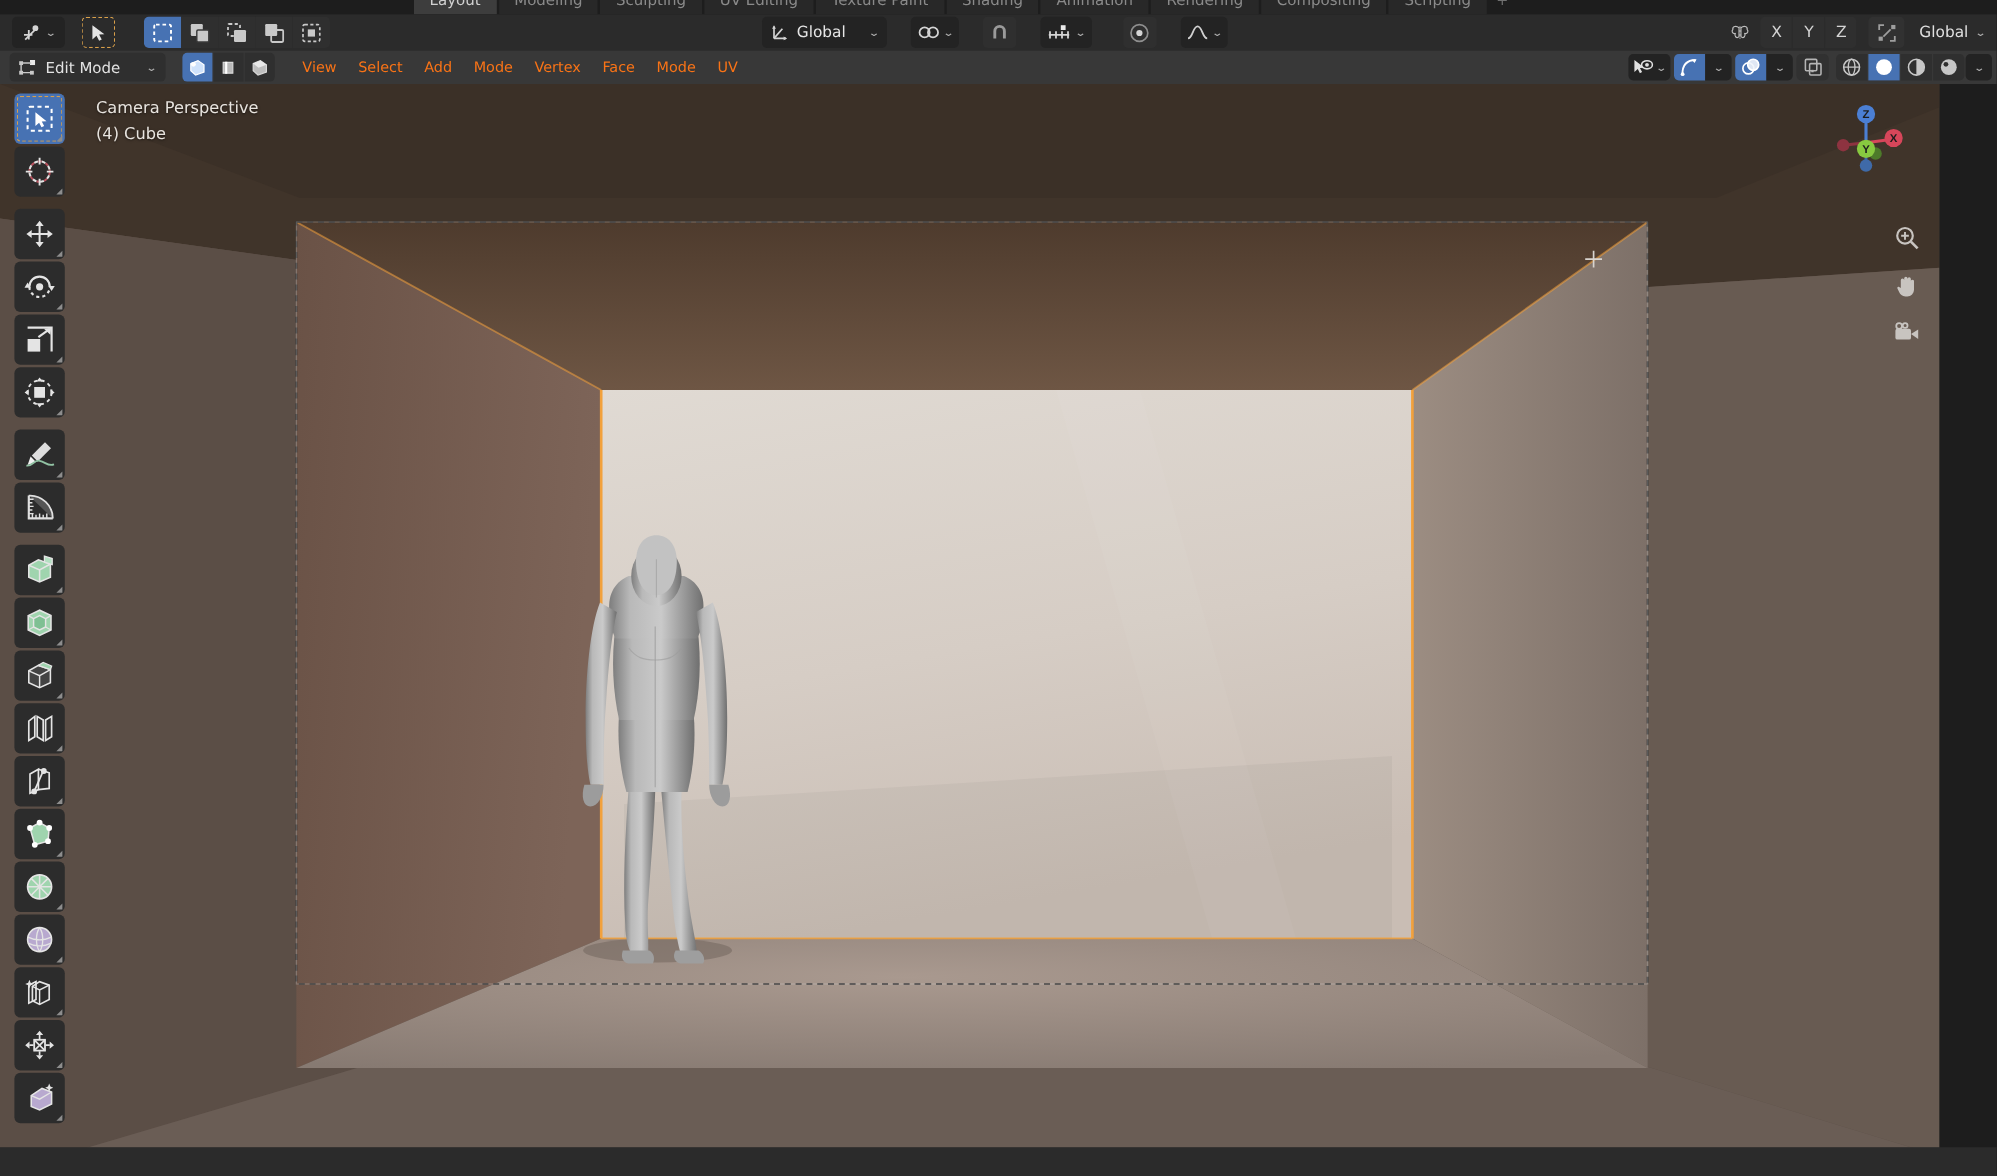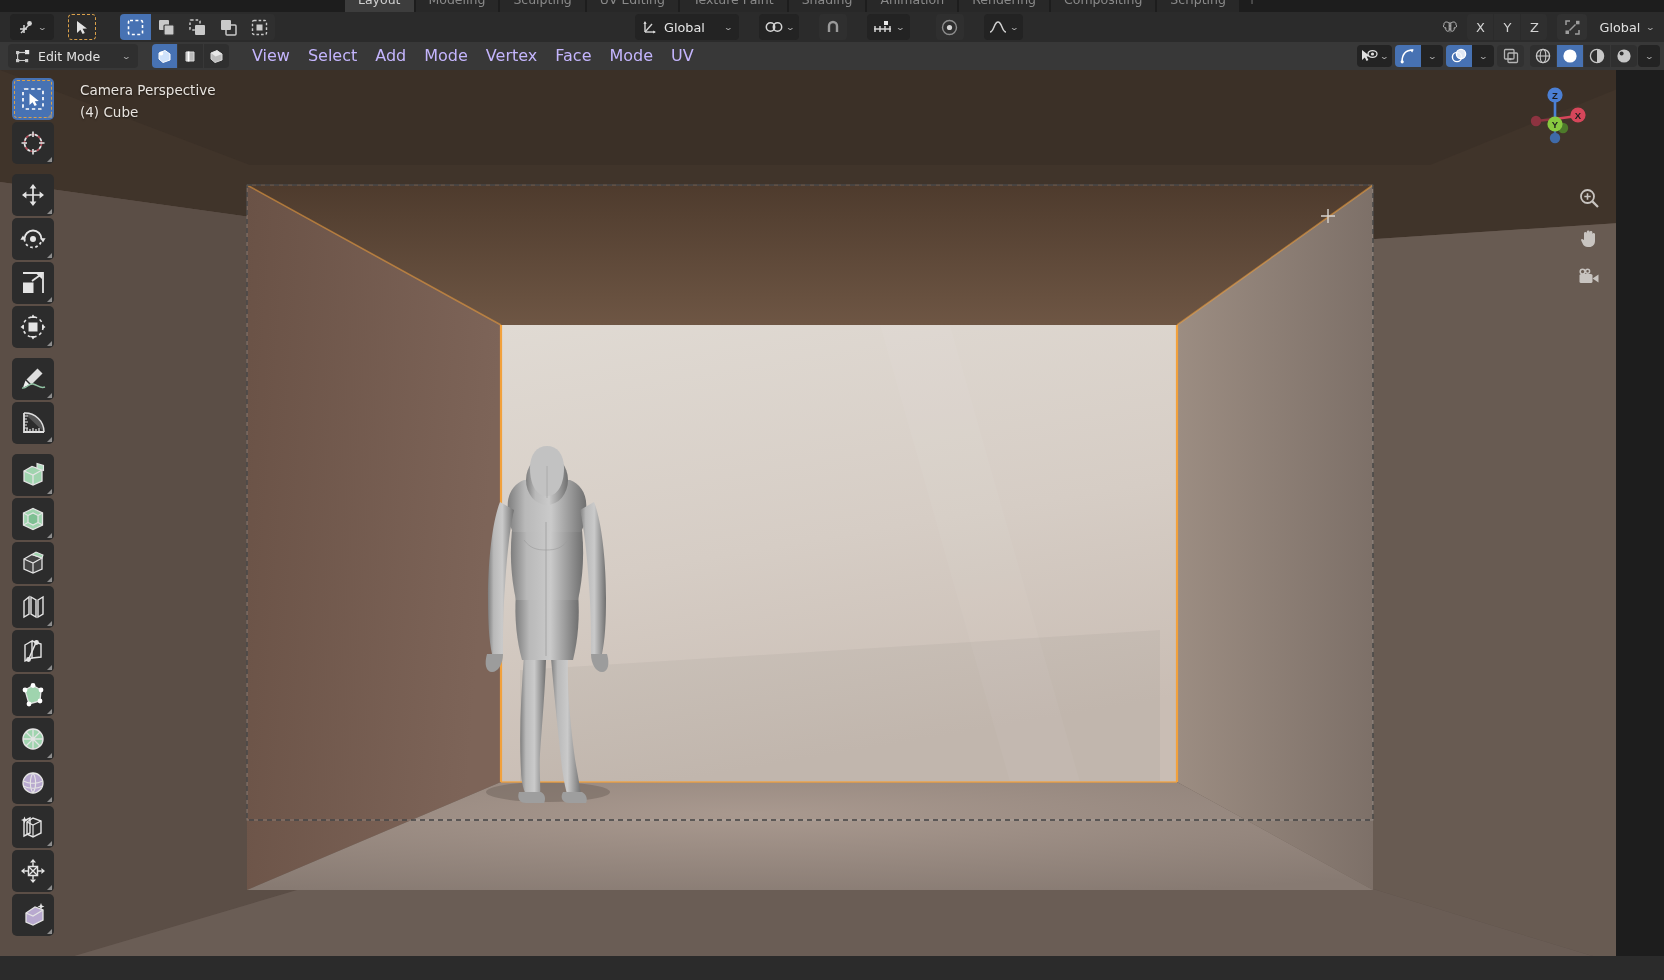--- a/index.html
+++ b/index.html
@@ -55,21 +55,21 @@
     color: #e2e2e2; font-size: 12.5px;
   }
   .chev { font-size: 8px; color: #b0b0b0; display:inline-block; transform: scaleX(1.5); }
 
   
   .vphdr {
     position: absolute; left: 0; top: 42px; width: 1664px; height: 28px;
     background: #383838; display: flex; align-items: center;
   }
   .menuitem {
-    height: 22px; line-height: 22px; padding: 0 9px; color: #c4b5fd; font-size: 16px;
+    height: 22px; line-height: 22px; padding: 0 9px; color: #f97316; font-size: 12px;
     border-radius: 3px;
   }
   .vphdr-right { position: absolute; right: 4px; top: 3px; display: flex; align-items: center; gap: 3px;}
 
   
   .toolbar {
     position: absolute; left: 12px; top: 78px; width: 42px;
     display: flex; flex-direction: column; gap: 2px; z-index: 5;
   }
   .tool {

